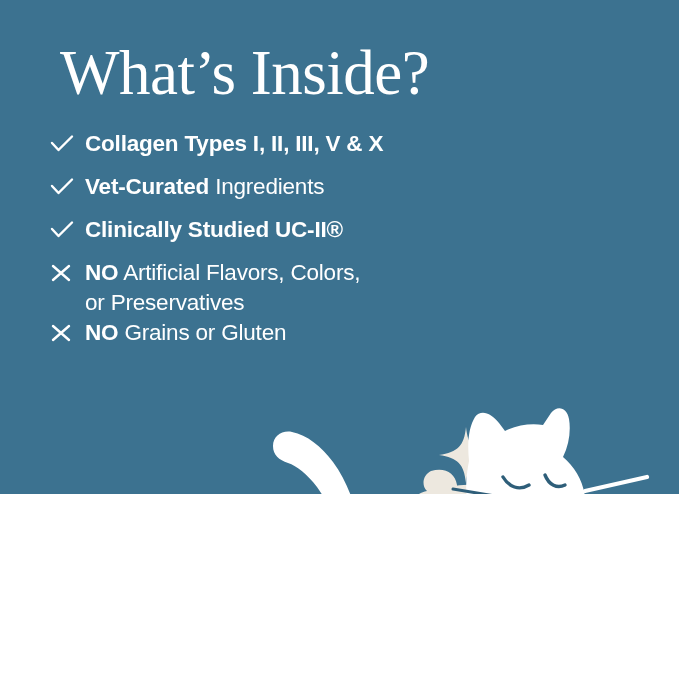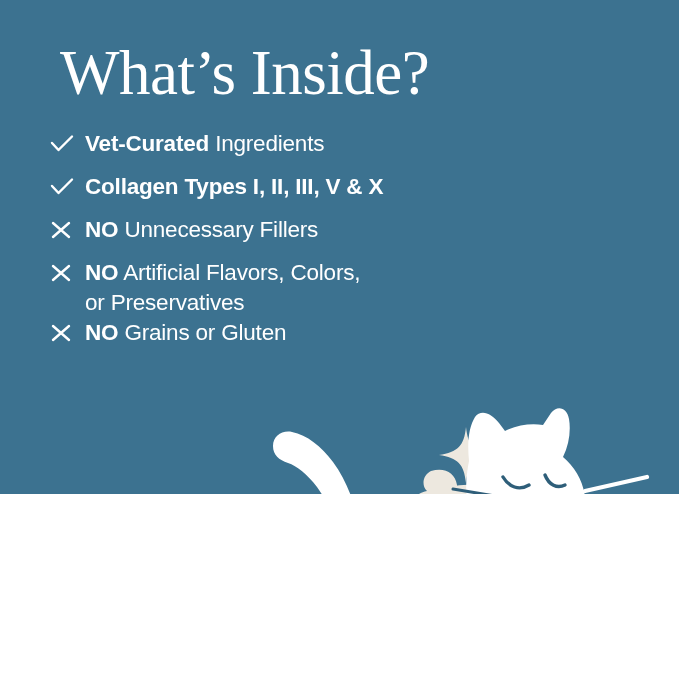--- a/index.html
+++ b/index.html
@@ -77,41 +77,41 @@
   <div id="title">What’s Inside?</div>
 
   <div id="list">
 
     <div class="row">
       <span class="row-icon">
         <svg width="26" height="22" viewBox="0 0 26 22" fill="none">
           <path d="M3 10 L9.5 17 L23 3.5" stroke="#FFFFFF" stroke-width="2.4" stroke-linecap="round" stroke-linejoin="round"></path>
         </svg>
       </span>
+      <span class="row-text"><span class="lead">Collagen Types I, II, III, V &amp; X</span><span></span></span>
+    </div>
+
+    <div class="row">
+      <span class="row-icon">
+        <svg width="26" height="22" viewBox="0 0 26 22" fill="none">
+          <path d="M3 10 L9.5 17 L23 3.5" stroke="#FFFFFF" stroke-width="2.4" stroke-linecap="round" stroke-linejoin="round"></path>
+        </svg>
+      </span>
       <span class="row-text"><span class="lead">Vet-Curated</span><span> Ingredients</span></span>
     </div>
 
     <div class="row">
       <span class="row-icon">
         <svg width="26" height="22" viewBox="0 0 26 22" fill="none">
           <path d="M3 10 L9.5 17 L23 3.5" stroke="#FFFFFF" stroke-width="2.4" stroke-linecap="round" stroke-linejoin="round"></path>
         </svg>
       </span>
-      <span class="row-text"><span class="lead">Collagen Types I, II, III, V &amp; X</span><span></span></span>
+      <span class="row-text"><span class="lead">Clinically Studied UC-II®</span><span></span></span>
     </div>
 
-
-    <div class="row">
-      <span class="row-icon">
-        <svg width="24" height="22" viewBox="0 0 24 22" fill="none">
-          <path d="M4 4 L20 18 M20 4 L4 18" stroke="#FFFFFF" stroke-width="2.4" stroke-linecap="round"></path>
-        </svg>
-      </span>
-      <span class="row-text"><span class="lead">NO</span><span> Unnecessary Fillers</span></span>
-    </div>
 
     <div class="row">
       <span class="row-icon">
         <svg width="24" height="22" viewBox="0 0 24 22" fill="none">
           <path d="M4 4 L20 18 M20 4 L4 18" stroke="#FFFFFF" stroke-width="2.4" stroke-linecap="round"></path>
         </svg>
       </span>
       <span class="row-text"><span class="lead">NO</span><span> Artificial Flavors, Colors,
 or Preservatives</span></span>
     </div>

